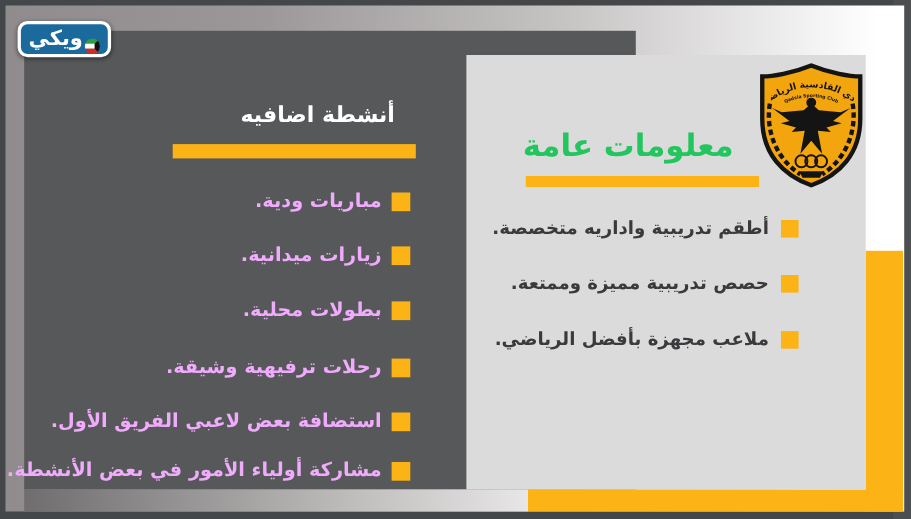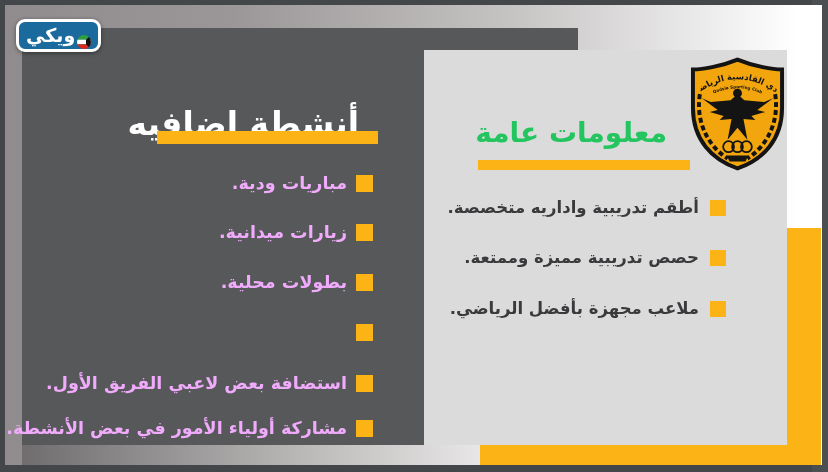--- a/index.html
+++ b/index.html
@@ -27,22 +27,22 @@
     position:absolute;left:16px;top:19px;height:27px;
     background:#1A6A9E;border:3px solid #FFFFFF;border-radius:9px;
     display:flex;align-items:center;padding:0 7px;gap:2px;
     box-shadow:0 1px 4px rgba(0,0,0,.45);
   }
   .wiki-text{color:#FFFFFF;font-weight:bold;font-size:19px;line-height:1;direction:rtl;}
   .flag{width:14px;height:14px;display:inline-block;align-self:flex-end;margin-bottom:1px;}
 
   
   .left-title{
-    position:absolute;right:453px;top:104px;direction:rtl;white-space:nowrap;
-    color:#FFFFFF;font-size:33px;font-weight:bold;letter-spacing:0;
+    position:absolute;right:453px;top:92px;direction:rtl;white-space:nowrap;
+    color:#FFFFFF;font-size:20px;font-weight:bold;letter-spacing:0;
   }
   .left-underline{position:absolute;left:157px;top:131px;width:221px;height:13px;background:#FCB316;}
 
   .item{position:absolute;display:flex;direction:rtl;align-items:center;white-space:nowrap;}
   .bullet{flex:0 0 auto;background:#FCB316;display:inline-block;}
   .left-item{right:439px;gap:9px;color:#f0abfc;font-size:17.5px;font-weight:bold;}
   .left-item .bullet{width:17px;height:17px;}
   .li0{top:173px}.li1{top:222px}.li2{top:272px}.li3{top:324px}.li4{top:373px}.li5{top:418px}
 
   
@@ -99,20 +99,21 @@
   <div class="item left-item li1">
     <span class="bullet"></span>
     <span>زيارات ميدانية.</span>
   </div>
   <div class="item left-item li2">
     <span class="bullet"></span>
     <span>بطولات محلية.</span>
   </div>
   <div class="item left-item li3">
     <span class="bullet"></span>
+    <span>رحلات ترفيهية وشيقة.</span>
   </div>
   <div class="item left-item li4">
     <span class="bullet"></span>
     <span>استضافة بعض لاعبي الفريق الأول.</span>
   </div>
   <div class="item left-item li5">
     <span class="bullet"></span>
     <span>مشاركة أولياء الأمور في بعض الأنشطة.</span>
   </div>
 

